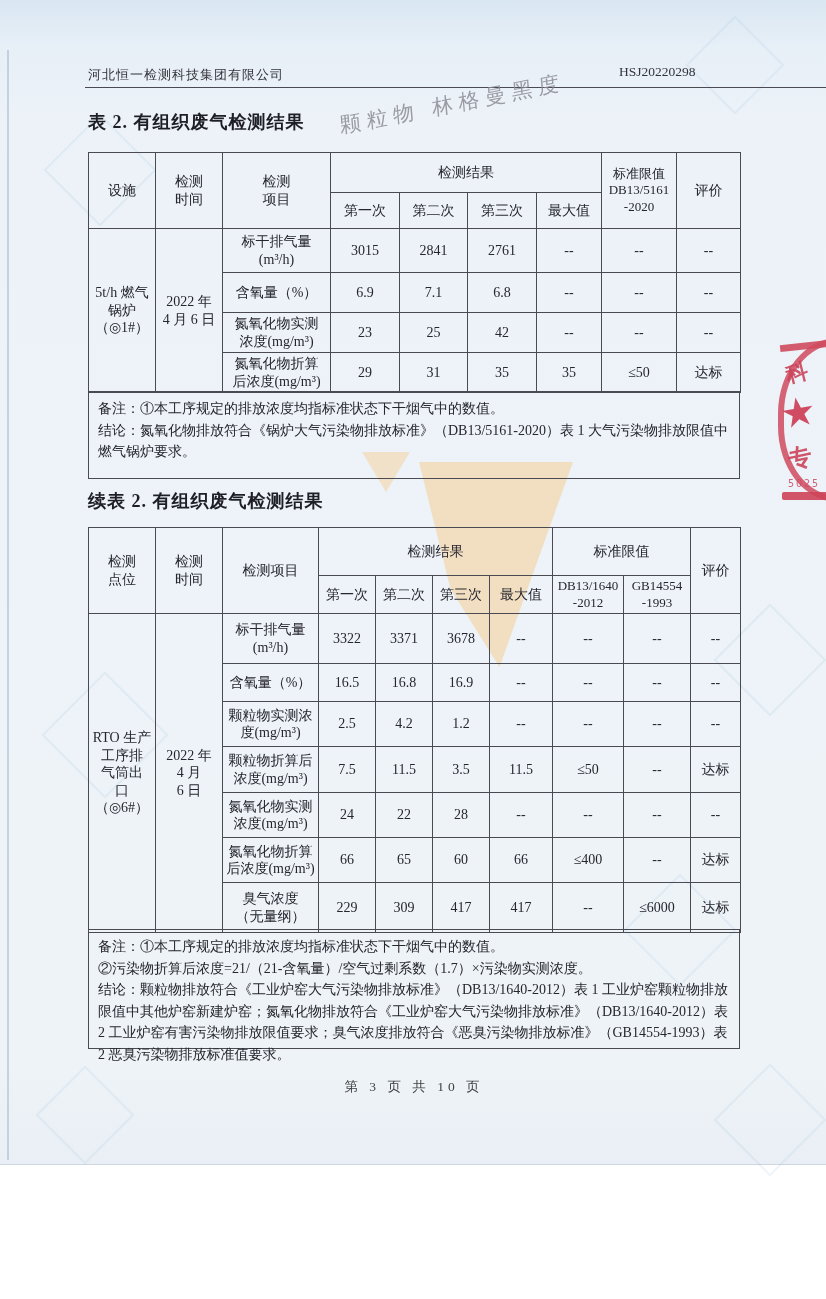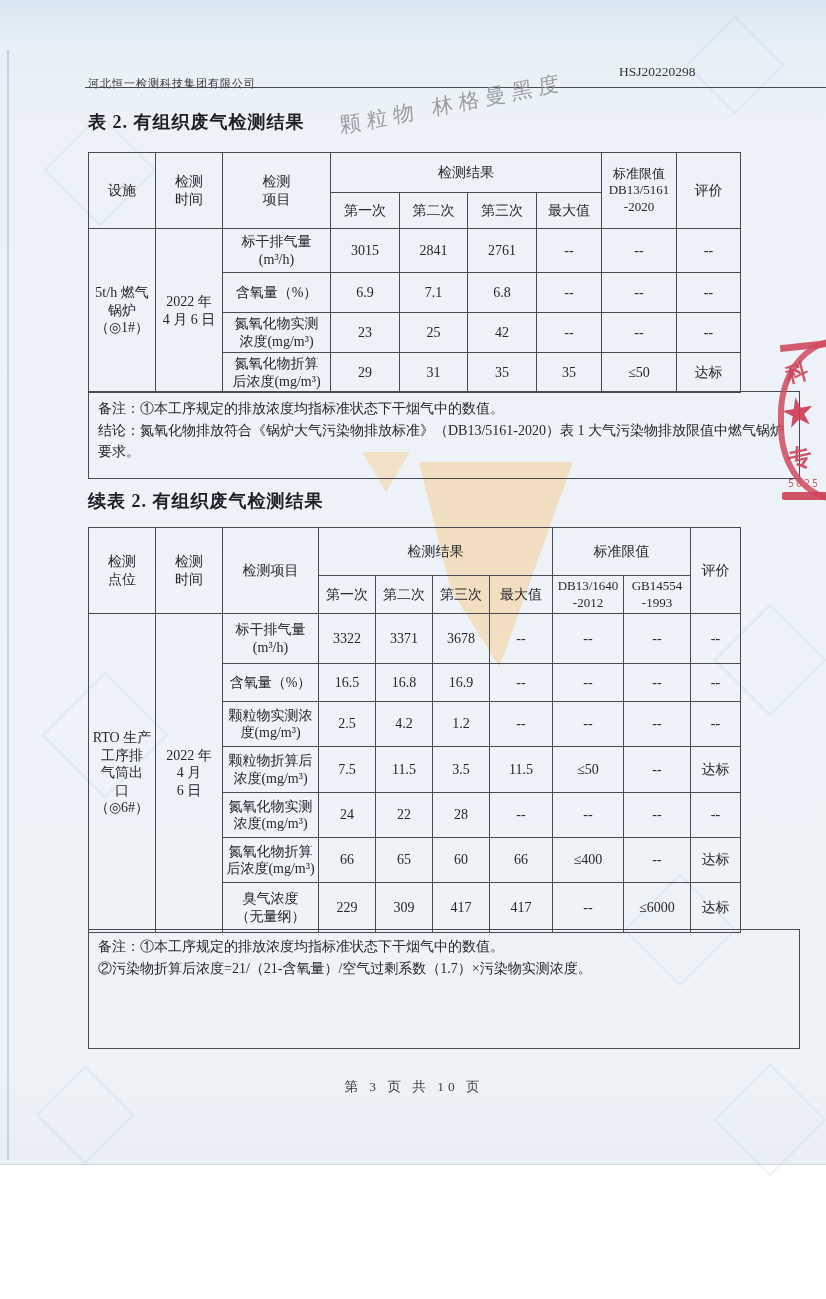--- a/index.html
+++ b/index.html
@@ -16,21 +16,21 @@
 
   
   .wm { position:absolute; border:2px solid rgba(150,185,215,.16); transform:rotate(45deg); }
   .wm-orange { position:absolute; width:175px; height:205px;
     background:rgba(247,200,134,.48);
     clip-path:polygon(12% 0%, 100% 0%, 58% 100%, 30% 62%); }
   .wm-orange2 { position:absolute; width:48px; height:40px; background:rgba(247,203,142,.45);
     clip-path:polygon(0 0,100% 0,50% 100%); }
 
   
-  .hdr-company { position:absolute; left:88px; top:76px; font-size:11px; letter-spacing:1px; color:#33333b; }
+  .hdr-company { position:absolute; left:88px; top:66px; font-size:13px; letter-spacing:1px; color:#33333b; }
   .hdr-no { position:absolute; left:607px; top:64px; font-size:13.5px; color:#33333b;margin-left:12px; }
   .hdr-line { position:absolute; left:85px; top:87px; width:741px; height:1px; background:#4a4a52; }
 
   
   .hand { position:absolute; left:338px; top:90px; font-size:21px; color:#8d8d97;
     transform:rotate(-11deg) skewX(-6deg); letter-spacing:6px; opacity:.85;
     font-family:"DejaVu Sans",sans-serif; white-space:nowrap; }
 
   .tbl-title { position:absolute; left:88px; font-size:18px; font-weight:700; color:#1e1e26; letter-spacing:1px; }
   #title1 { top:110px; }
@@ -38,21 +38,21 @@
 
   table { position:absolute; left:88px; border-collapse:collapse; table-layout:fixed; width:652px;
     font-size:14px; color:#26262e; }
   td { border:1px solid #4a4a52; text-align:center; vertical-align:middle;
     white-space:pre-line; line-height:1.25; padding:1px 2px; }
   #table1 { top:152px; }
   #table2 { top:527px; }
   .small { font-size:13px; }
 
   
-  .notes { position:absolute; left:88px; width:712px; border:1px solid #4a4a52;
+  .notes { position:absolute; left:88px; width:652px; border:1px solid #4a4a52;
     font-size:14px; line-height:21.5px; padding:6px 9px 4px 9px; color:#26262e;
     text-align:left; background:transparent; }
   #notes1 { top:391px; height:88px; }
   #notes2 { top:929px; height:120px; }
 
   
   .footer { position:absolute; left:88px; top:1078px; width:652px; text-align:center;
     font-size:13.5px; letter-spacing:4px; color:#404040; }
 
   
@@ -296,20 +296,21 @@
       <td>417</td>
       <td>--</td>
       <td>≤6000</td>
       <td>达标</td>
     </tr>
   </tbody>
     </table>
   <div class="notes" id="notes2">
     <div>备注：①本工序规定的排放浓度均指标准状态下干烟气中的数值。</div>
     <div>②污染物折算后浓度=21/（21-含氧量）/空气过剩系数（1.7）×污染物实测浓度。</div>
+    <div>结论：颗粒物排放符合《工业炉窑大气污染物排放标准》（DB13/1640-2012）表 1 工业炉窑颗粒物排放限值中其他炉窑新建炉窑；氮氧化物排放符合《工业炉窑大气污染物排放标准》（DB13/1640-2012）表 2 工业炉窑有害污染物排放限值要求；臭气浓度排放符合《恶臭污染物排放标准》（GB14554-1993）表 2 恶臭污染物排放标准值要求。</div>
   </div>
 
   <div class="footer">第 3 页 共 10 页</div>
 
   <div class="stamp">
     <div class="arc"></div>
     <div class="bar-top"></div>
     <div class="ch1">科</div>
     <div class="star">★</div>
     <div class="ch2">专</div>

